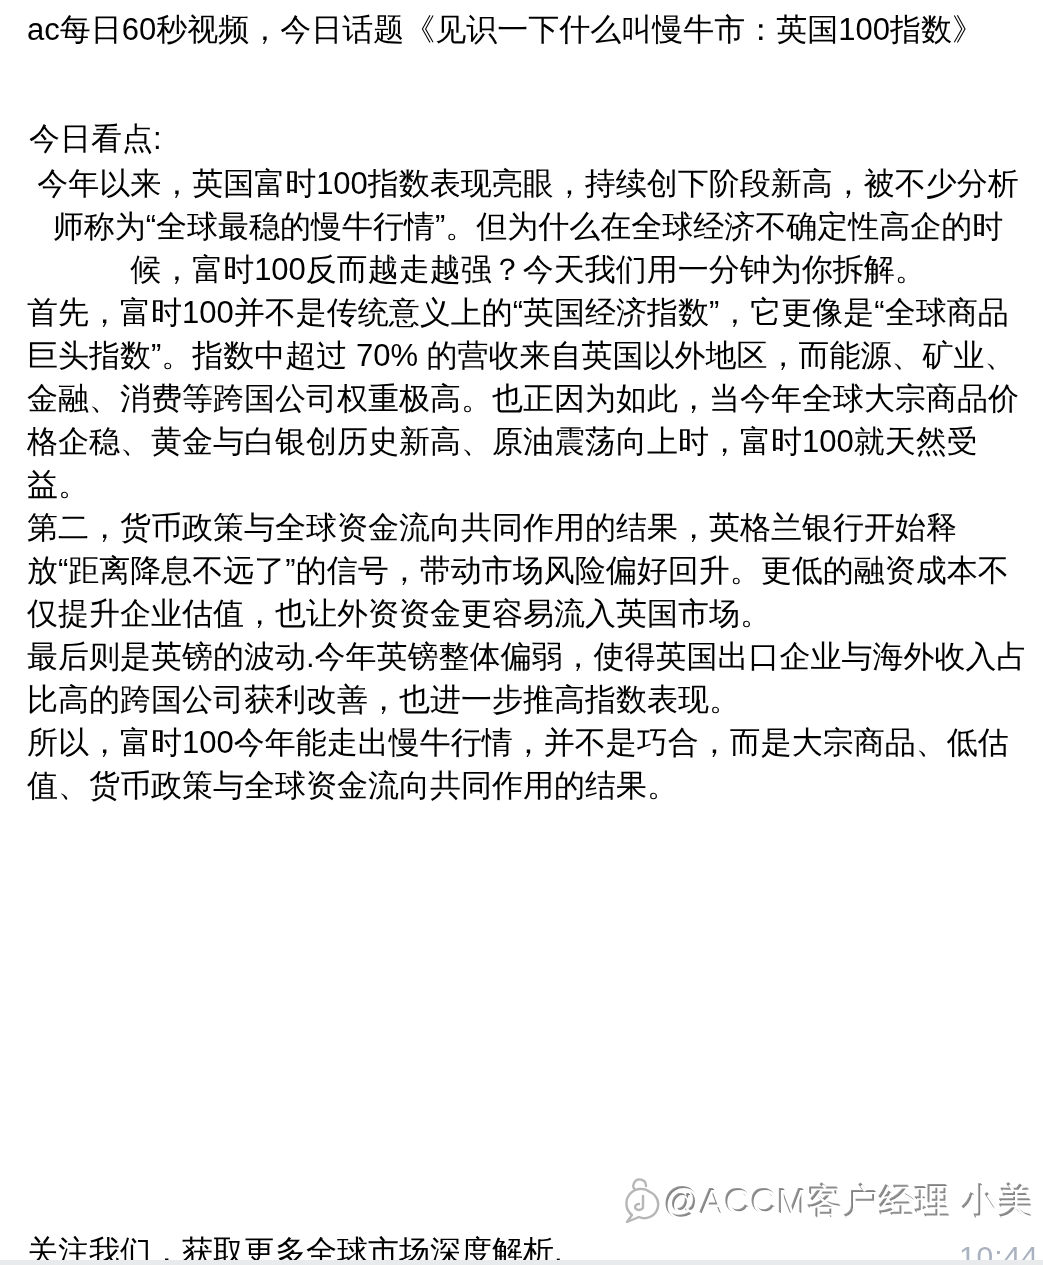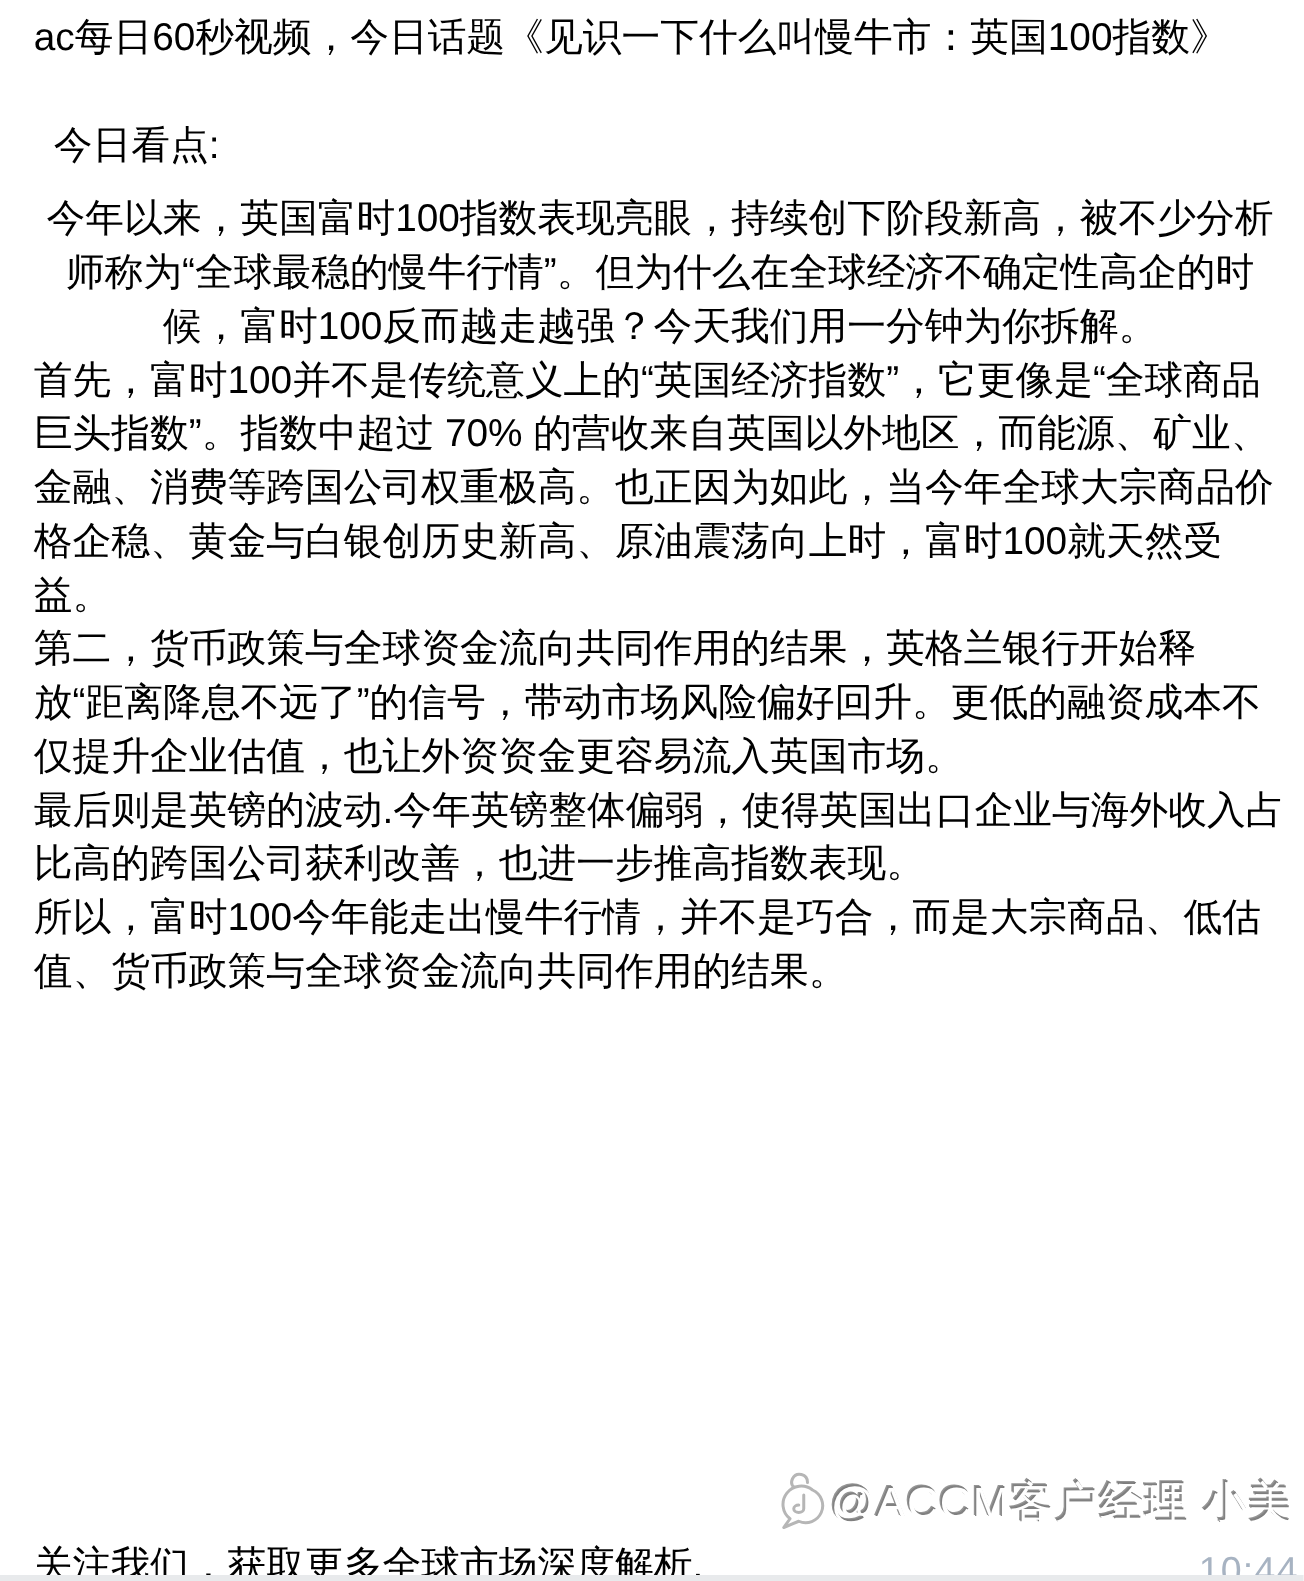--- a/index.html
+++ b/index.html
@@ -14,22 +14,22 @@
   .content {
     position:absolute;
     left:27px; top:8px;
     width:1002px;
     font-size:31px;
     line-height:43px;
     color:#000;
     text-align:left;
     word-break:break-all;
   }
-  .title { font-weight:normal; font-size:31px; margin-bottom:43px; }
-  .section-heading { margin:16px; }
+  .title { font-weight:normal; font-size:31px; margin-bottom:66px; }
+  .section-heading { margin:2px; }
   .para { }
   .para.first { margin-top:0;text-align:center; }
   .closing {
     position:absolute;
     left:27px; top:1230px;
     width:1002px;
     font-size:31px;
     line-height:43px;
     word-break:break-all;
   }

